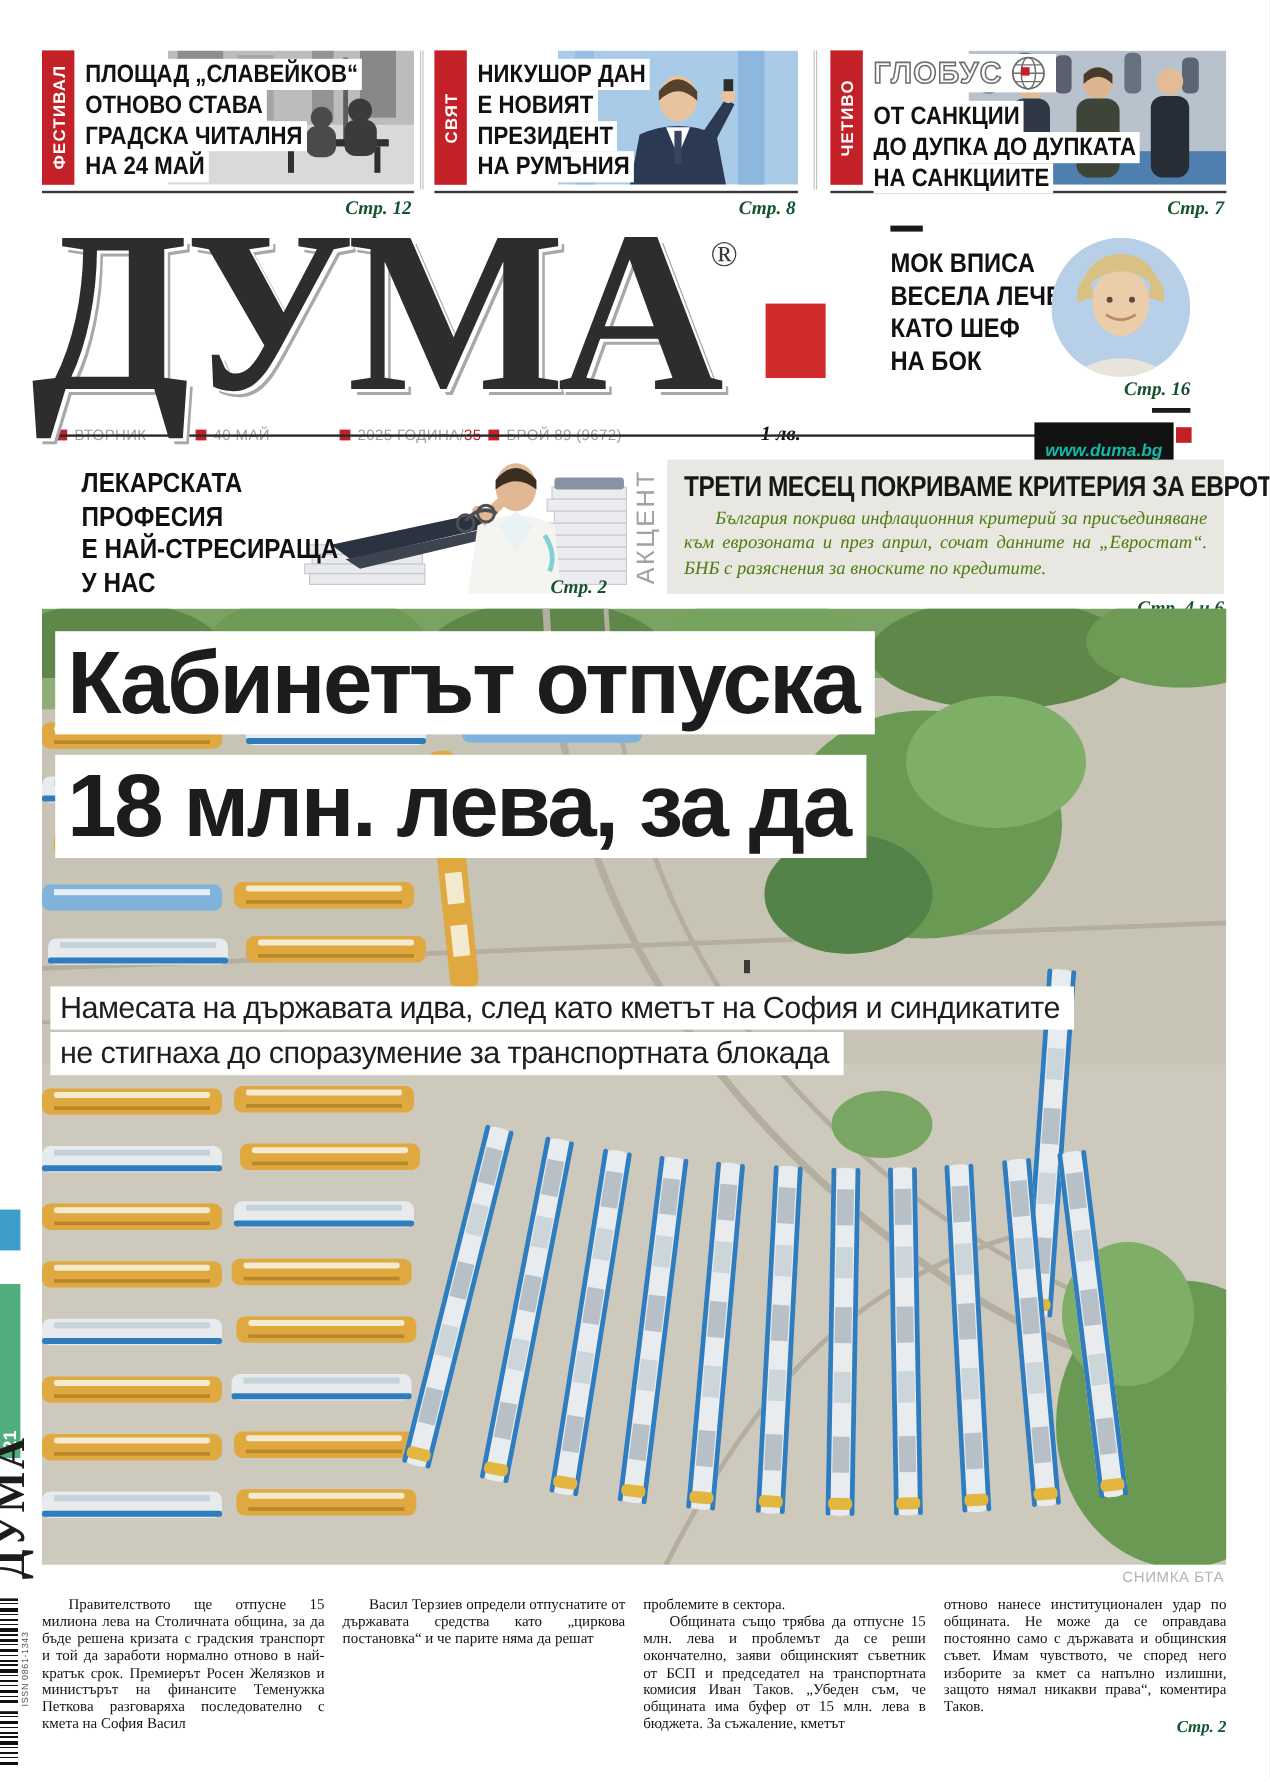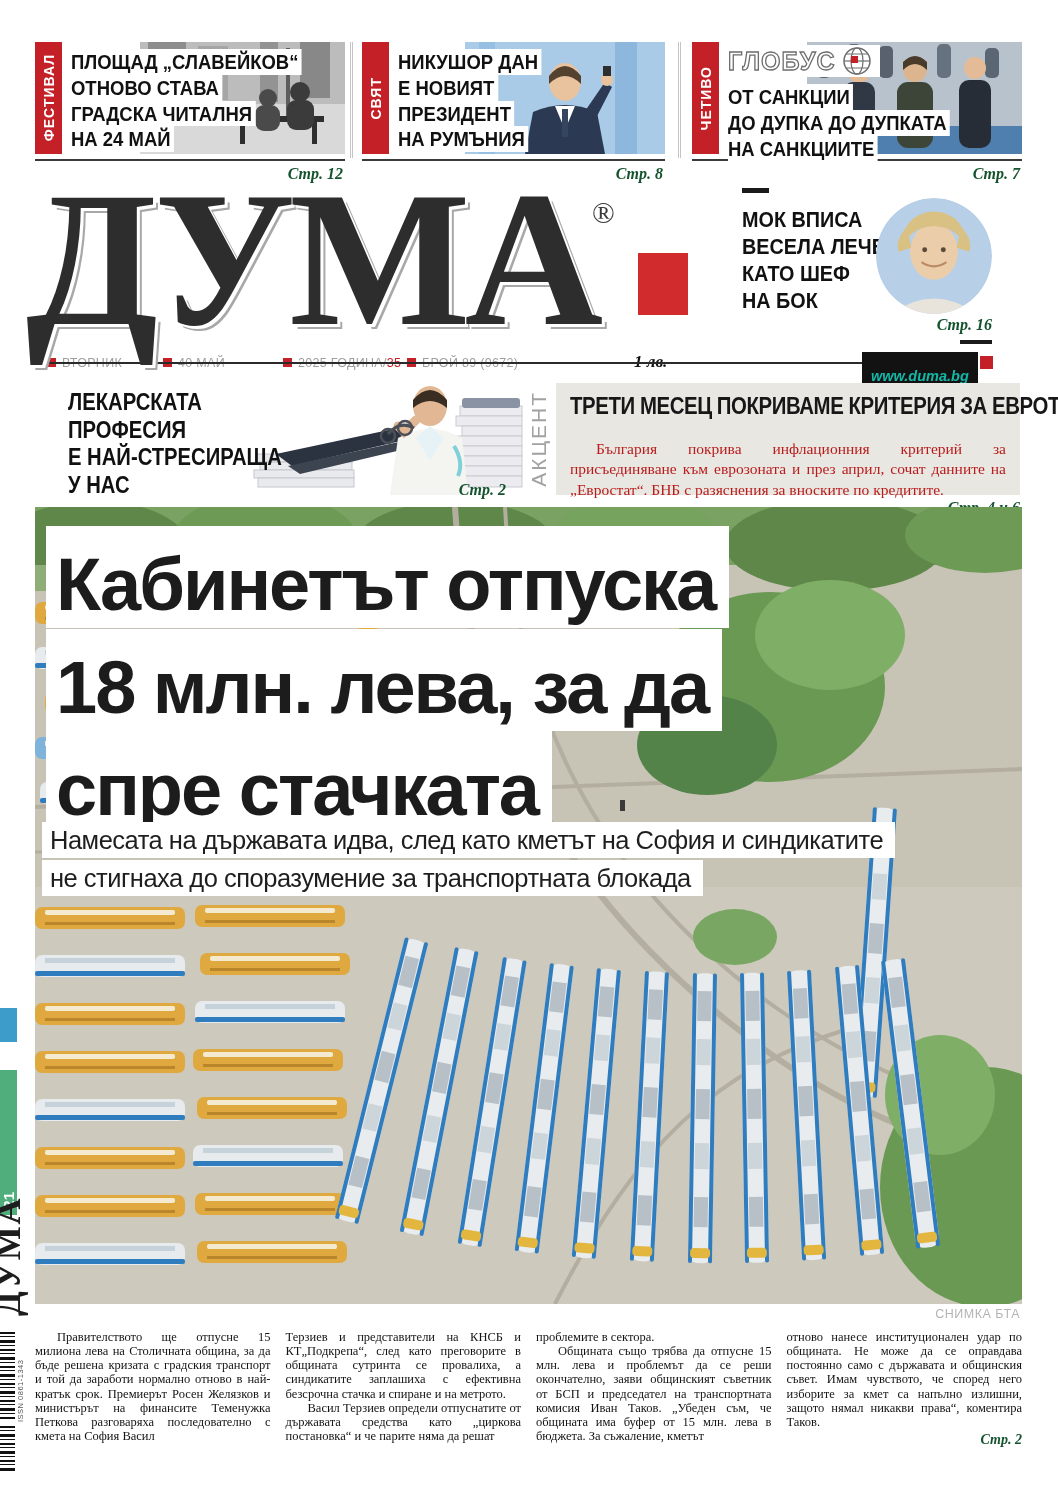--- a/index.html
+++ b/index.html
@@ -62,29 +62,29 @@
   .med-headline{position:absolute;left:68px;top:389px;font-weight:bold;font-size:23px;line-height:1.2;
                 transform:scaleX(.88);transform-origin:left top;white-space:nowrap;z-index:2}
   .med-photo{position:absolute;left:248px;top:376px;width:280px;height:119px;overflow:hidden}
   .med-photo svg{display:block;width:100%;height:100%}
   .med-page{position:absolute;left:420px;top:481px;width:86px;text-align:right}
   .akcent-label{position:absolute;left:527px;top:384px;height:110px;display:flex;align-items:center}
   .akcent-label span{font-size:21px;color:#a2a2a2;letter-spacing:2px}
   .akcent-box{position:absolute;left:556px;top:383px;width:464px;height:112px;background:#e9e7e2;padding:9px 14px}
   .akcent-headline{font-weight:bold;font-size:24px;letter-spacing:-.5px;color:#171717;
                    transform:scaleX(.85);transform-origin:left top;white-space:nowrap}
-  .akcent-text{margin-top:19px;font-family:"Liberation Serif",serif;font-size:15.5px;
-               line-height:1.32;text-indent:26px;color:#b91c1c;text-align:justify}
+  .akcent-text{margin-top:3px;font-family:"Liberation Serif",serif;font-style:italic;font-size:15.5px;
+               line-height:1.32;text-indent:26px;color:#4d7c0f;text-align:justify}
   .akcent-page{position:absolute;left:900px;top:499px;width:120px;text-align:right}
 
   
   .lead-photo{position:absolute;left:35px;top:507px;width:987px;height:797px;overflow:hidden}
   .lead-photo svg{display:block;width:100%;height:100%}
   .strip{position:absolute;background:#fff;color:#1c1c1c;white-space:nowrap;z-index:3}
-  .strip-h{font-weight:bold;font-size:74px;line-height:86px;letter-spacing:-2px;padding:16px 14px 0 10px}
+  .strip-h{font-weight:bold;font-size:74px;line-height:86px;letter-spacing:-2px;padding:0 14px 0 10px}
   .h1{left:46px;top:526px}.h2{left:46px;top:629px}.h3{left:46px;top:731px}
   .strip-s{font-size:25.5px;line-height:36px;letter-spacing:-.5px;padding:0 12px 0 8px;color:#1e1e1e}
   .s1{left:42px;top:822px}.s2{left:42px;top:860px}
   .photo-credit{position:absolute;left:760px;top:1307px;width:260px;text-align:right;font-size:12.5px;
                 color:#b4b4b4;letter-spacing:.5px}
 
   
   .columns{position:absolute;left:35px;top:1330px;width:987px;display:flex;gap:15px;
            font-family:"Liberation Serif",serif;font-size:12.5px;line-height:1.13;text-align:justify;color:#141414}
   .columns .col{flex:1}
@@ -399,31 +399,29 @@
       <use href="#tV" transform="translate(658,466) rotate(1)"></use>
       <use href="#tV" transform="translate(705,466) rotate(-1)"></use>
       <use href="#tV" transform="translate(752,464) rotate(-3)"></use>
       <use href="#tV" transform="translate(800,460) rotate(-5)"></use>
       <use href="#tV" transform="translate(846,454) rotate(-7)"></use>
     </svg>
   </div>
 
   <div class="strip strip-h h1">Кабинетът отпуска</div>
   <div class="strip strip-h h2">18 млн. лева, за да</div>
-  <div class="strip strip-h h3">спре стачката</div>
   <div class="strip strip-s s2">не стигнаха до споразумение за транспортната блокада</div>
   <div class="strip strip-s s1">Намесата на държавата идва, след като кметът на София и синдикатите</div>
   <div class="photo-credit">СНИМКА БТА</div>
 
   <div class="columns">
     <div class="col">
       <p class="ind">Правителството ще отпусне 15 милиона лева на Столичната община, за да бъде решена кризата с градския транспорт и той да заработи нормално отново в най-кратък срок. Премиерът Росен Желязков и министърът на финансите Теменужка Петкова разговаряха последователно с кмета на София Васил</p>
     </div>
     <div class="col">
-      <p>Терзиев и представители на КНСБ и КТ„Подкрепа“, след като преговорите в общината сутринта се провалиха, а синдикатите заплашиха с ефективна безсрочна стачка и спиране и на метрото.</p>
       <p class="ind">Васил Терзиев определи отпуснатите от държавата средства като „циркова постановка“ и че парите няма да решат</p>
     </div>
     <div class="col">
       <p>проблемите в сектора.</p>
       <p class="ind">Общината също трябва да отпусне 15 млн. лева и проблемът да се реши окончателно, заяви общинският съветник от БСП и председател на транспортната комисия Иван Таков. „Убеден съм, че общината има буфер от 15 млн. лева в бюджета. За съжаление, кметът</p>
     </div>
     <div class="col">
       <p>отново нанесе институционален удар по общината. Не може да се оправдава постоянно само с държавата и общинския съвет. Имам чувството, че според него изборите за кмет са напълно излишни, защото нямал никакви права“, коментира Таков.</p>
       <div class="col-page page-ref">Стр. 2</div>
     </div>

